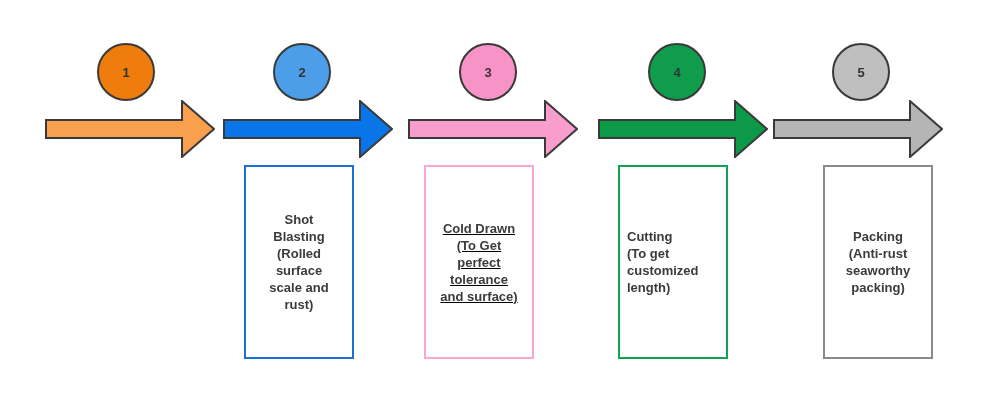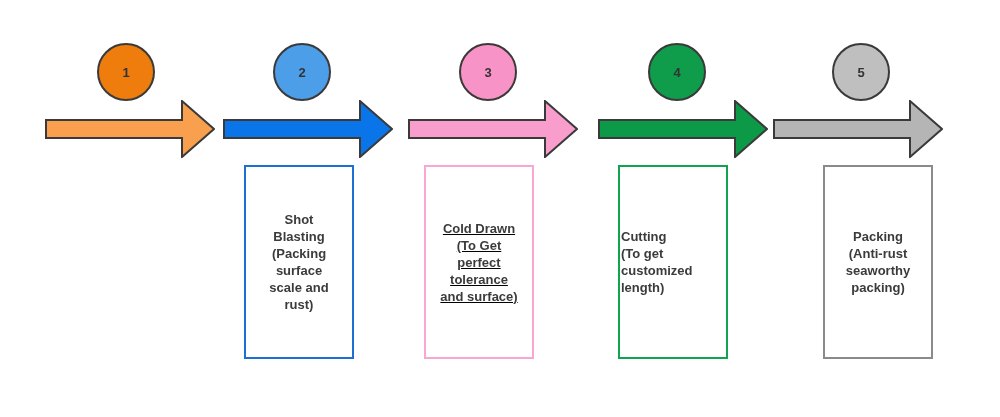--- a/index.html
+++ b/index.html
@@ -75,21 +75,21 @@
   }
 
   
   .s0 .circle { left: 97px; }  .s0 .arrow { left: 45px; }  .s0 .box { left: 76px; }
   .s1 .circle { left: 273px; } .s1 .arrow { left: 223px; } .s1 .box { left: 244px; }
   .s2 .circle { left: 459px; } .s2 .arrow { left: 408px; } .s2 .box { left: 424px; text-decoration: underline; }
   .s3 .circle { left: 648px; } .s3 .arrow { left: 598px; } .s3 .box { left: 618px; }
   .s4 .circle { left: 832px; } .s4 .arrow { left: 773px; } .s4 .box { left: 807px; margin-left: 16px; }
 
   
-  .s3 .box-text { text-align: left; padding-left: 1px; box-sizing: border-box; }
+  .s3 .box-text { text-align: left; padding-left: 7px; box-sizing: border-box; }
 </style>
 </head>
 <body>
 
 <div class="canvas">
 
   <section class="step s0" style="--circle: #EF7D0E; --arrow: #F9A04E; --border: #F2891C;">
     <div class="circle">
       <span>1</span>
     </div>
@@ -101,21 +101,21 @@
   <section class="step s1" style="--circle: #4C9EE9; --arrow: #0A75E8; --border: #1C70D2;">
     <div class="circle">
       <span>2</span>
     </div>
     <svg class="arrow" viewBox="0 0 170 58" preserveAspectRatio="none">
       <polygon points="1,20 137,20 137,1 169,29 137,57 137,38 1,38"></polygon>
     </svg>
     <div class="box">
       <div class="box-text">Shot
 Blasting
-(Packing
+(Rolled
 surface
 scale and
 rust)</div>
     </div>
   </section>
 
   <section class="step s2" style="--circle: #F893C8; --arrow: #F99ECC; --border: #FAA6D2;">
     <div class="circle">
       <span>3</span>
     </div>

